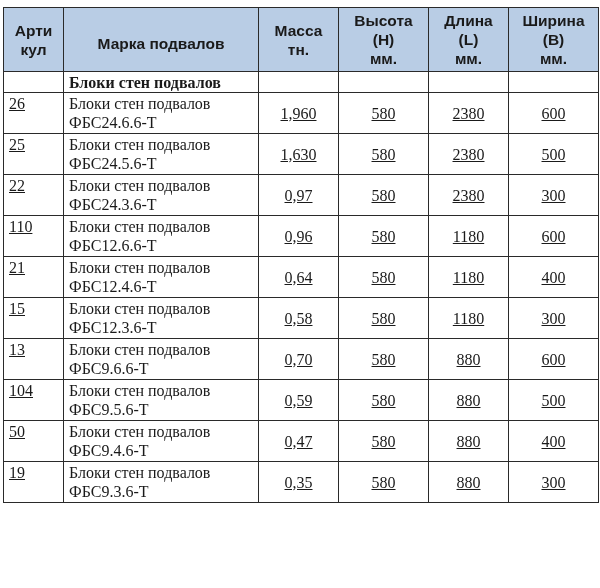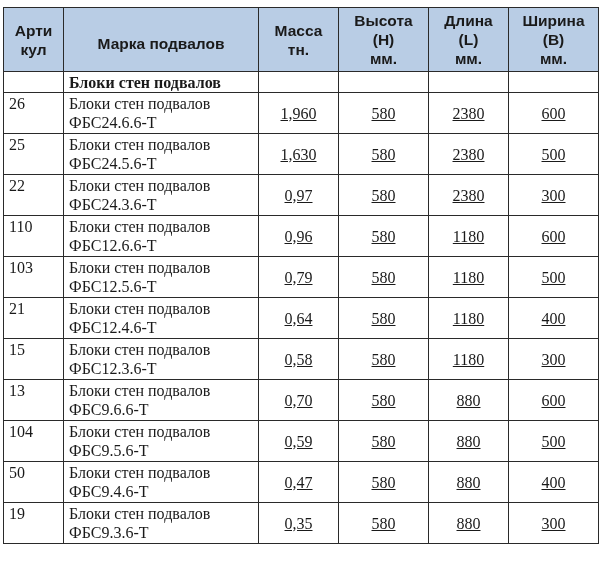--- a/index.html
+++ b/index.html
@@ -49,20 +49,21 @@
     tbody tr.section td { height: 21px; }
     tbody td.sec-title {
       font-weight: bold;
       padding-left: 5px;
       vertical-align: middle;
     }
     tbody td.art {
       vertical-align: top;
       padding-left: 5px;
       padding-top: 1px;
+      text-decoration: underline;
     }
     tbody td.name {
       padding-left: 5px;
       vertical-align: top;
       padding-top: 1px;
     }
     tbody td.name .line { display: block; }
     tbody td.num {
       text-align: center;
       text-decoration: underline;
@@ -156,31 +157,20 @@
       <td class="name">
           <span class="line">Блоки стен подвалов</span>
           <span class="line">ФБС12.6.6-Т</span>
         </td>
       <td class="num">0,96</td>
       <td class="num">580</td>
       <td class="num">1180</td>
       <td class="num">600</td>
     </tr>
     <tr>
-      <td class="art">103</td>
-      <td class="name">
-          <span class="line">Блоки стен подвалов</span>
-          <span class="line">ФБС12.5.6-Т</span>
-        </td>
-      <td class="num">0,79</td>
-      <td class="num">580</td>
-      <td class="num">1180</td>
-      <td class="num">500</td>
-    </tr>
-    <tr>
       <td class="art">21</td>
       <td class="name">
           <span class="line">Блоки стен подвалов</span>
           <span class="line">ФБС12.4.6-Т</span>
         </td>
       <td class="num">0,64</td>
       <td class="num">580</td>
       <td class="num">1180</td>
       <td class="num">400</td>
     </tr>

